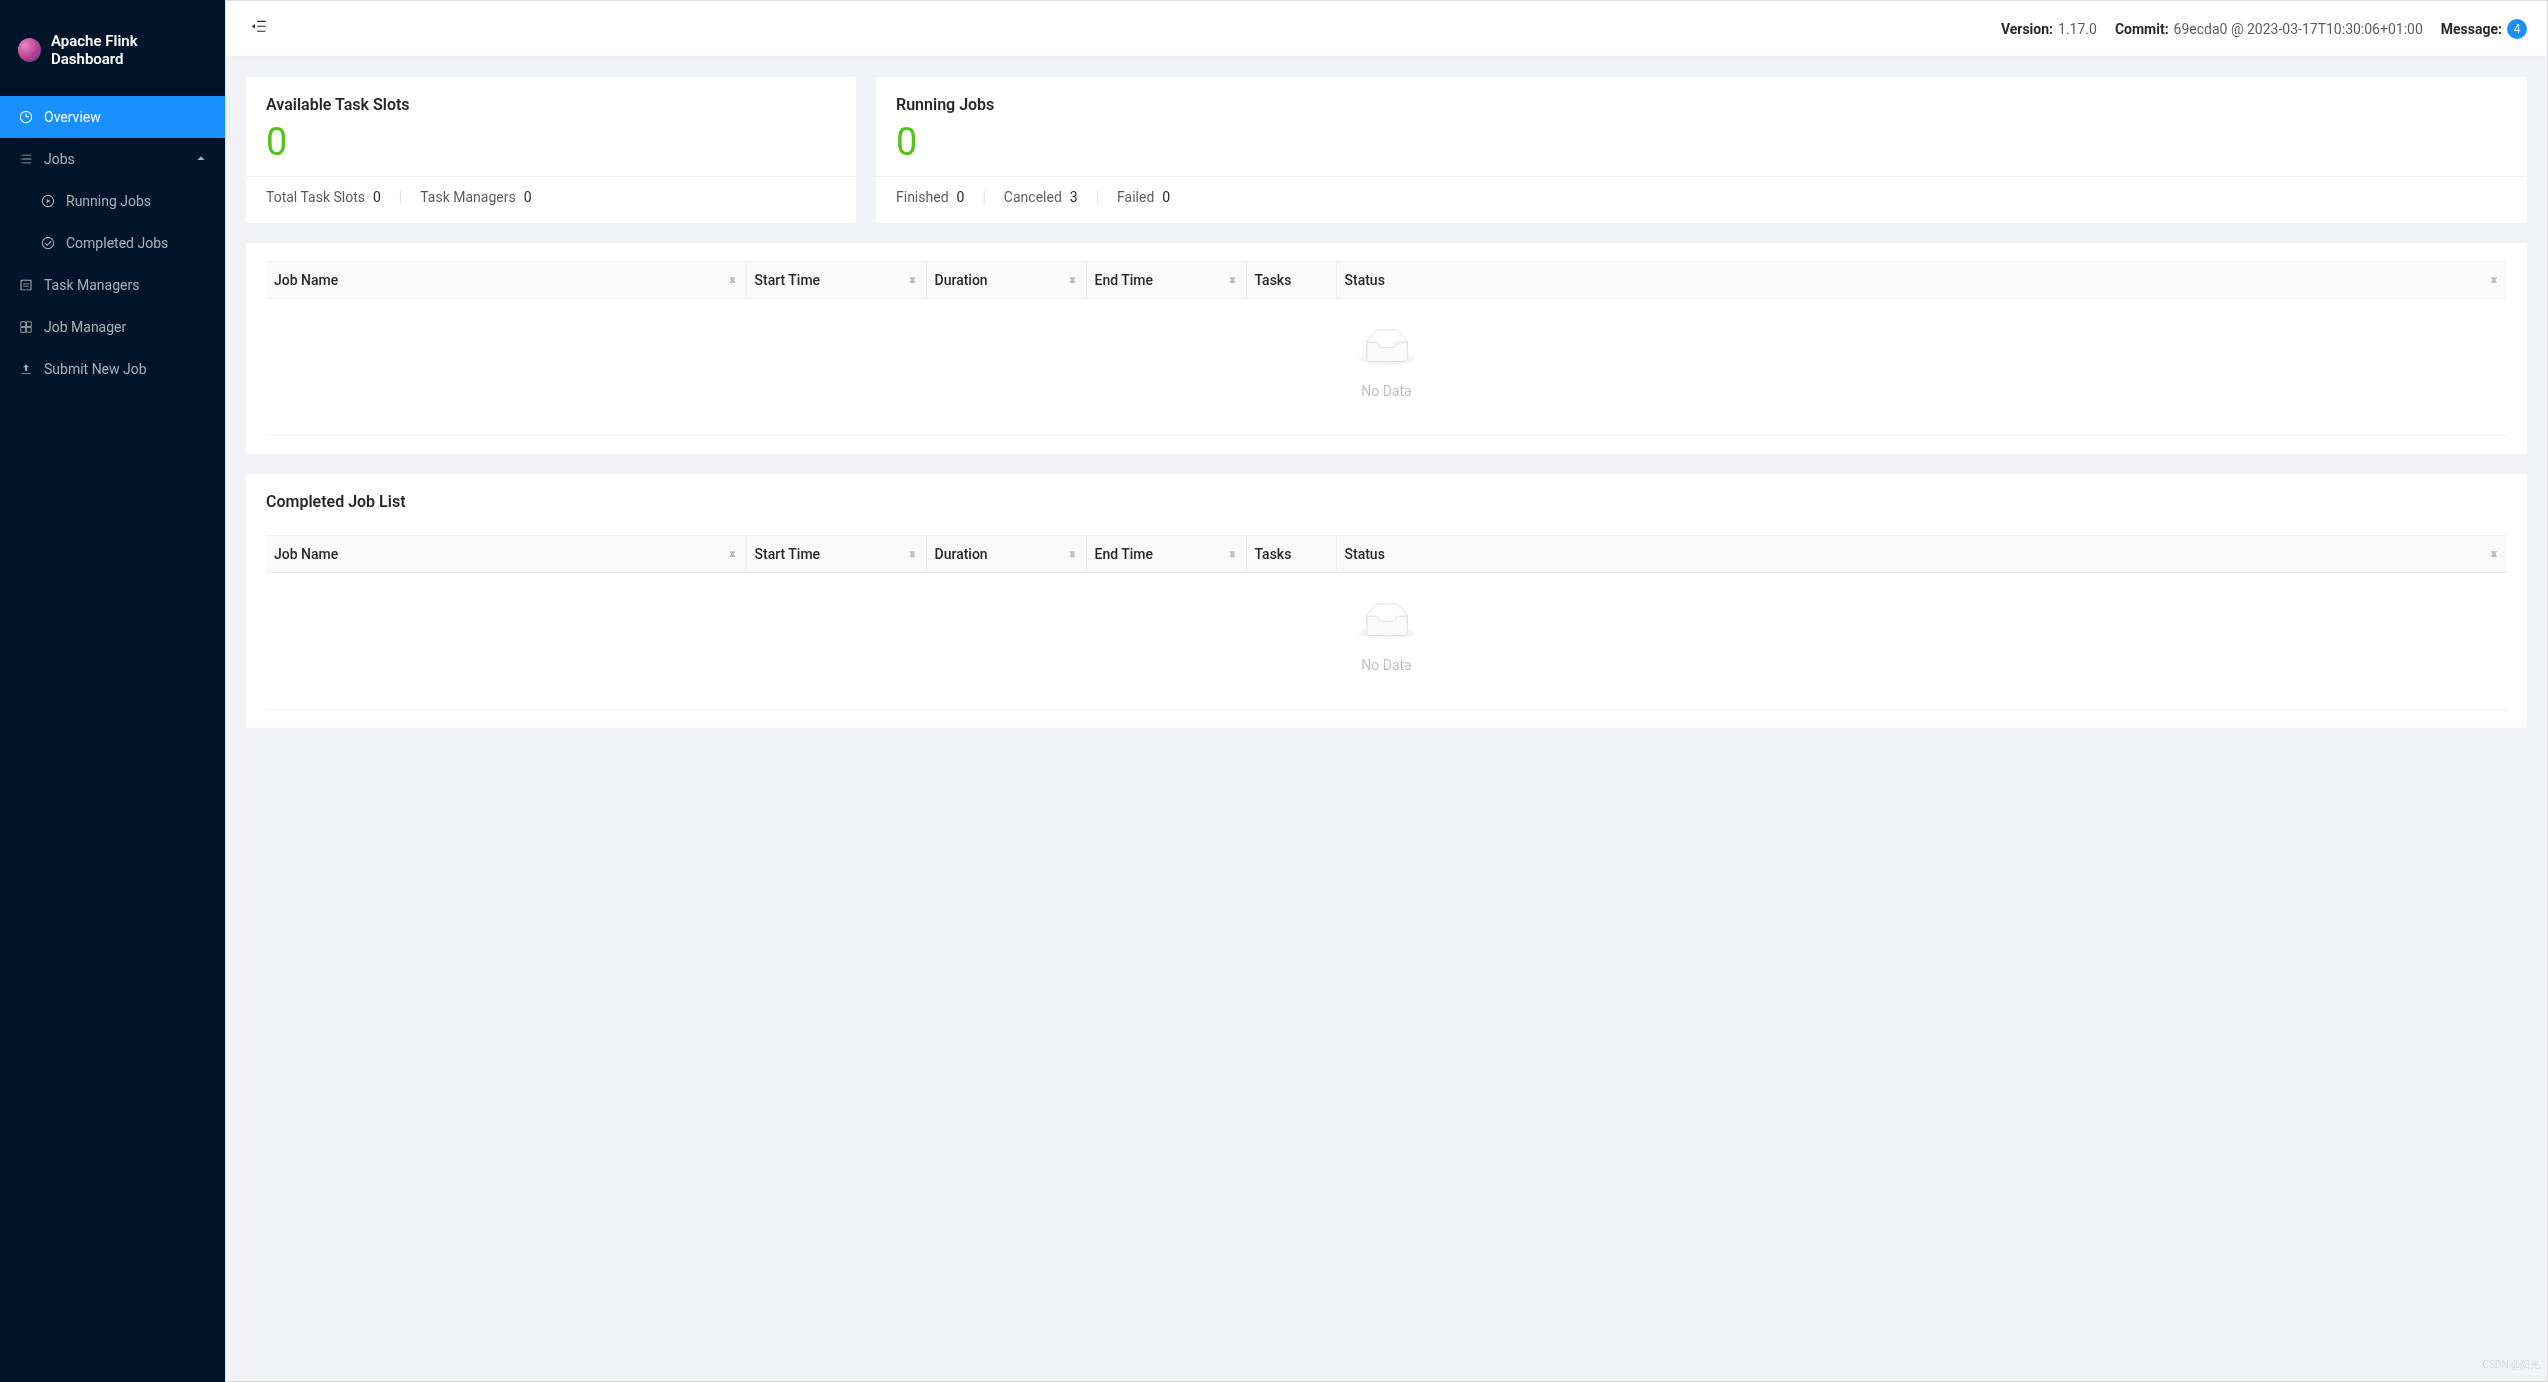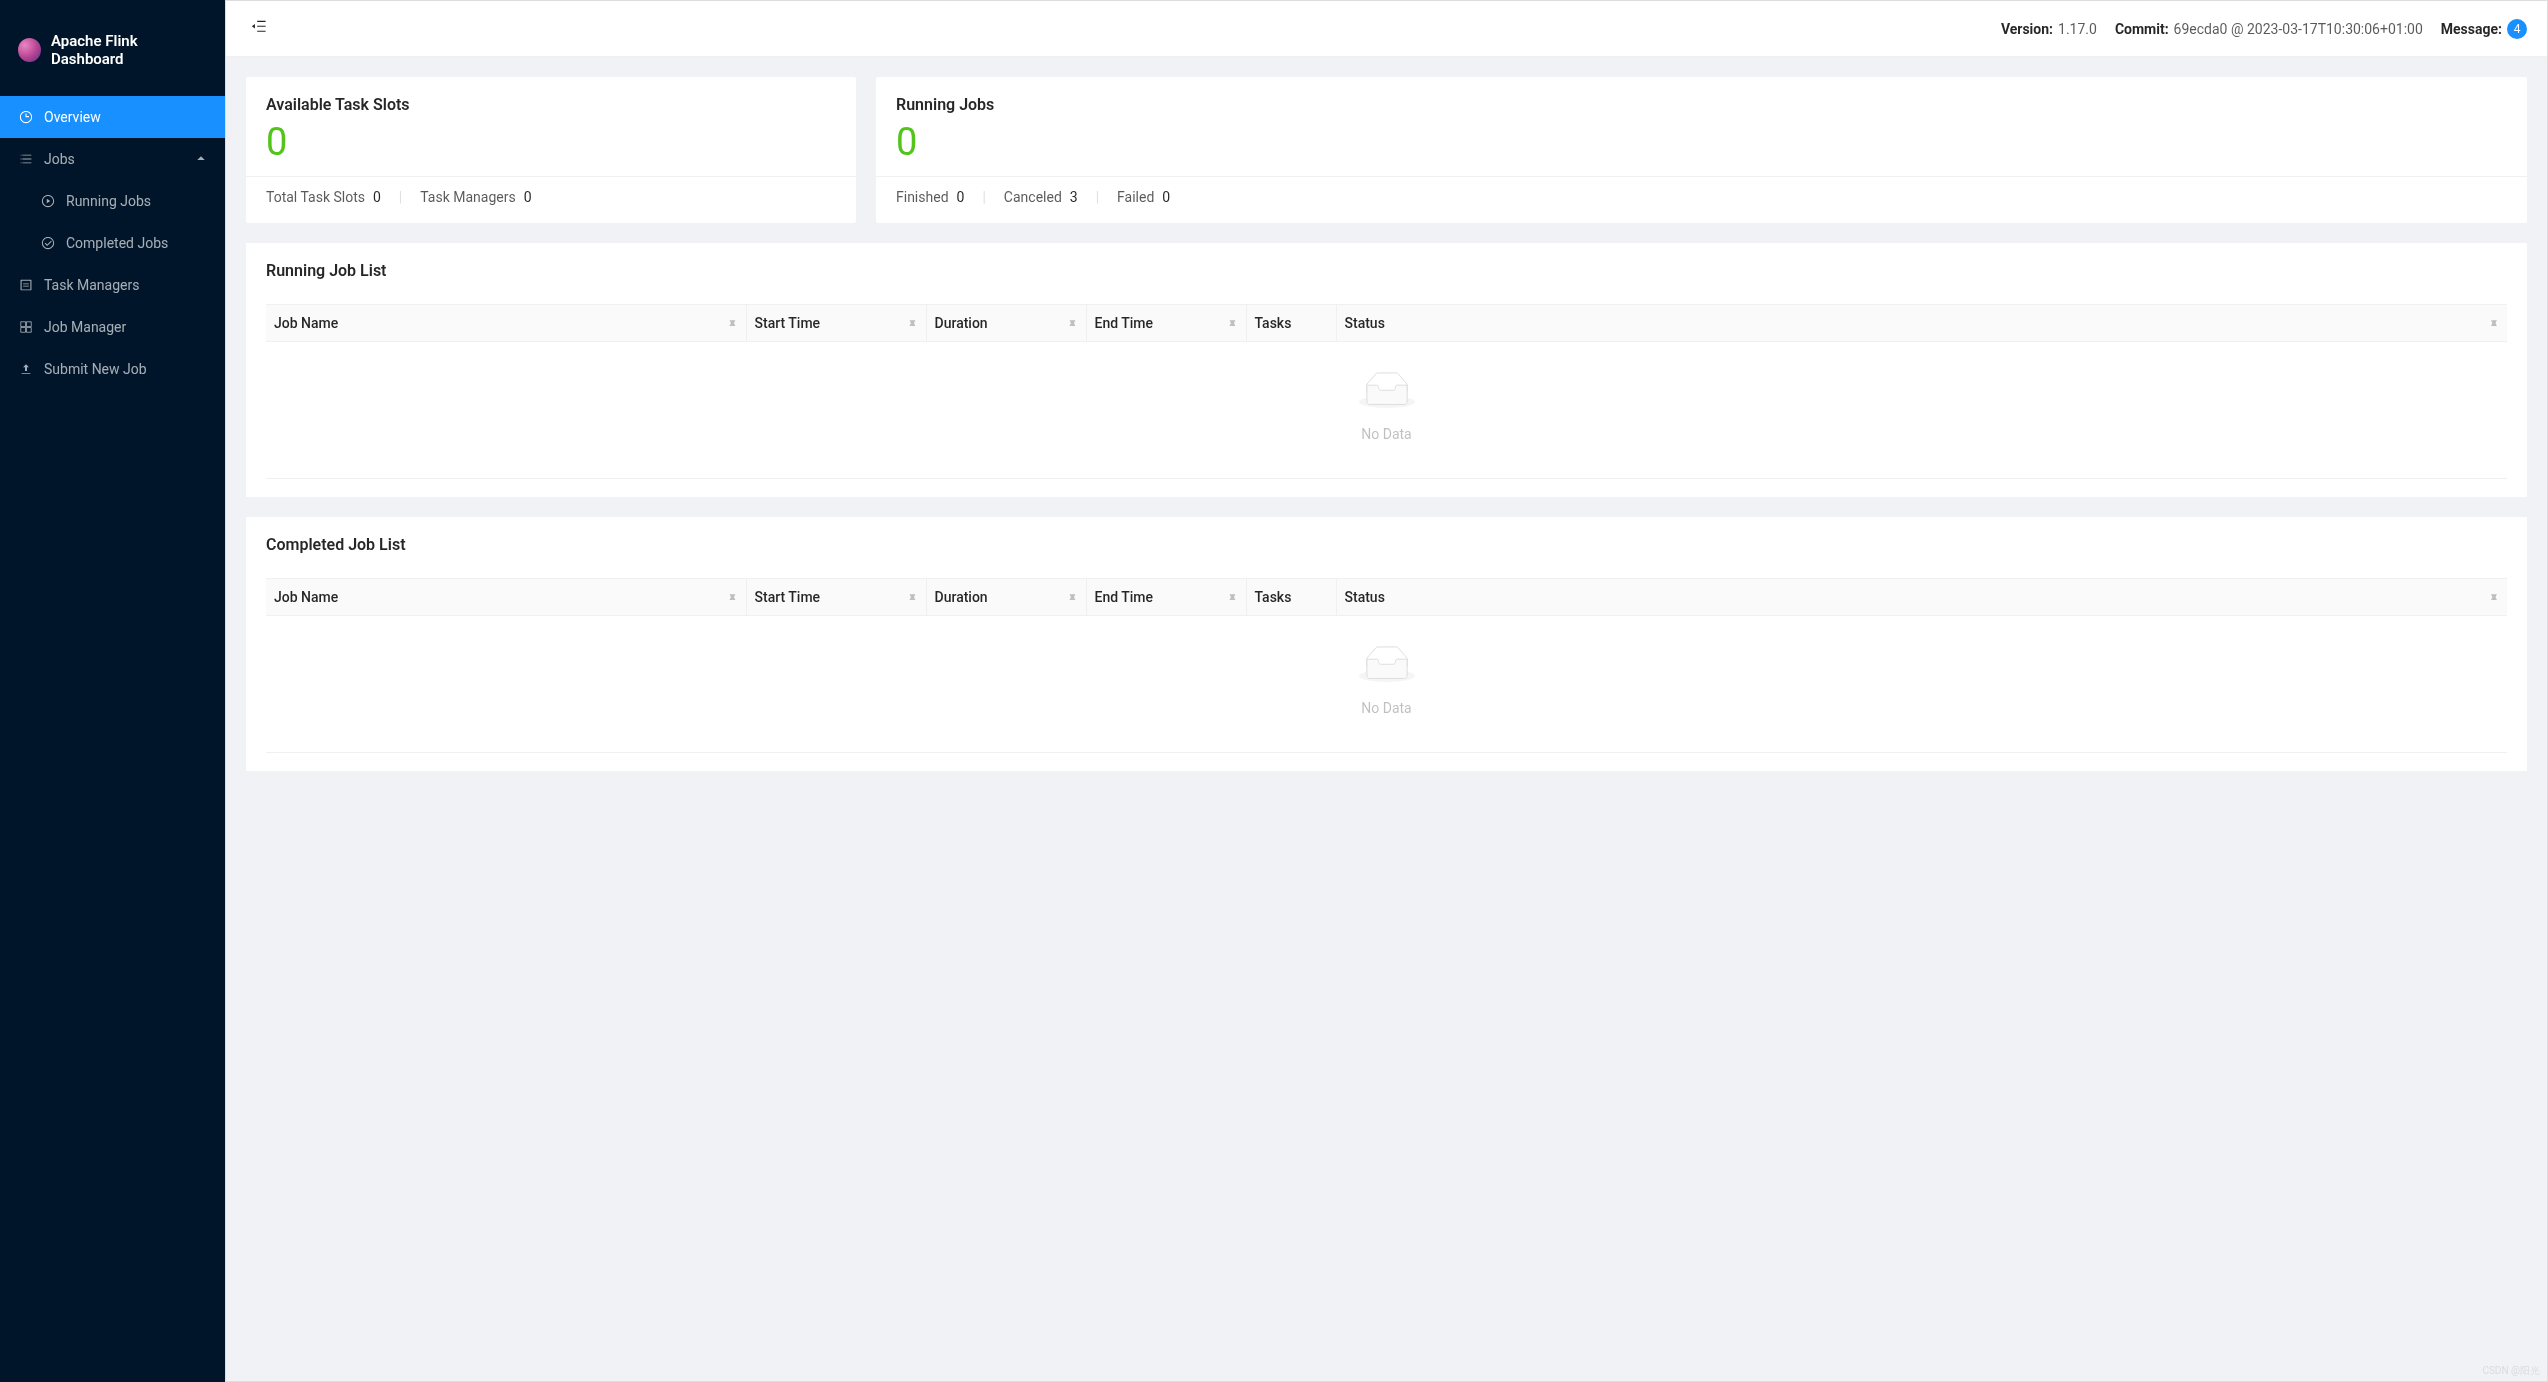--- a/index.html
+++ b/index.html
@@ -260,21 +260,21 @@
       margin-top: 18px;
     }
     .col-jobname { width: 480px; }
     .col-starttime { width: 180px; }
     .col-duration { width: 160px; }
     .col-endtime { width: 160px; }
     .col-tasks { width: 90px; }
     .col-status { width: auto; }
     .watermark {
       position: fixed;
-      bottom: 4px;
+      bottom: 10px;
       right: 8px;
       font-size: 10px;
       color: #ccc;
       opacity: 0.6;
     }
   </style>
 </head>
 <body>
 
 <div class="app-container">
@@ -407,21 +407,20 @@
             <span class="footer-divider">|</span>
             <span class="stats-footer-item">
               <span class="stats-footer-label">Failed</span>
               <span class="stats-footer-value">0</span>
             </span>
           </div>
         </div>
       </div>
 
       <div class="table-card">
-        <div class="table-title">Running Job List</div>
         <table class="table">
           <thead>
             <tr>
               <th class="col-jobname">
                 <div class="th-content">
                   <span>Job Name</span>
                   <span class="sort-icons">
                       <span>▲</span>
                       <span>▼</span>
                     </span>

